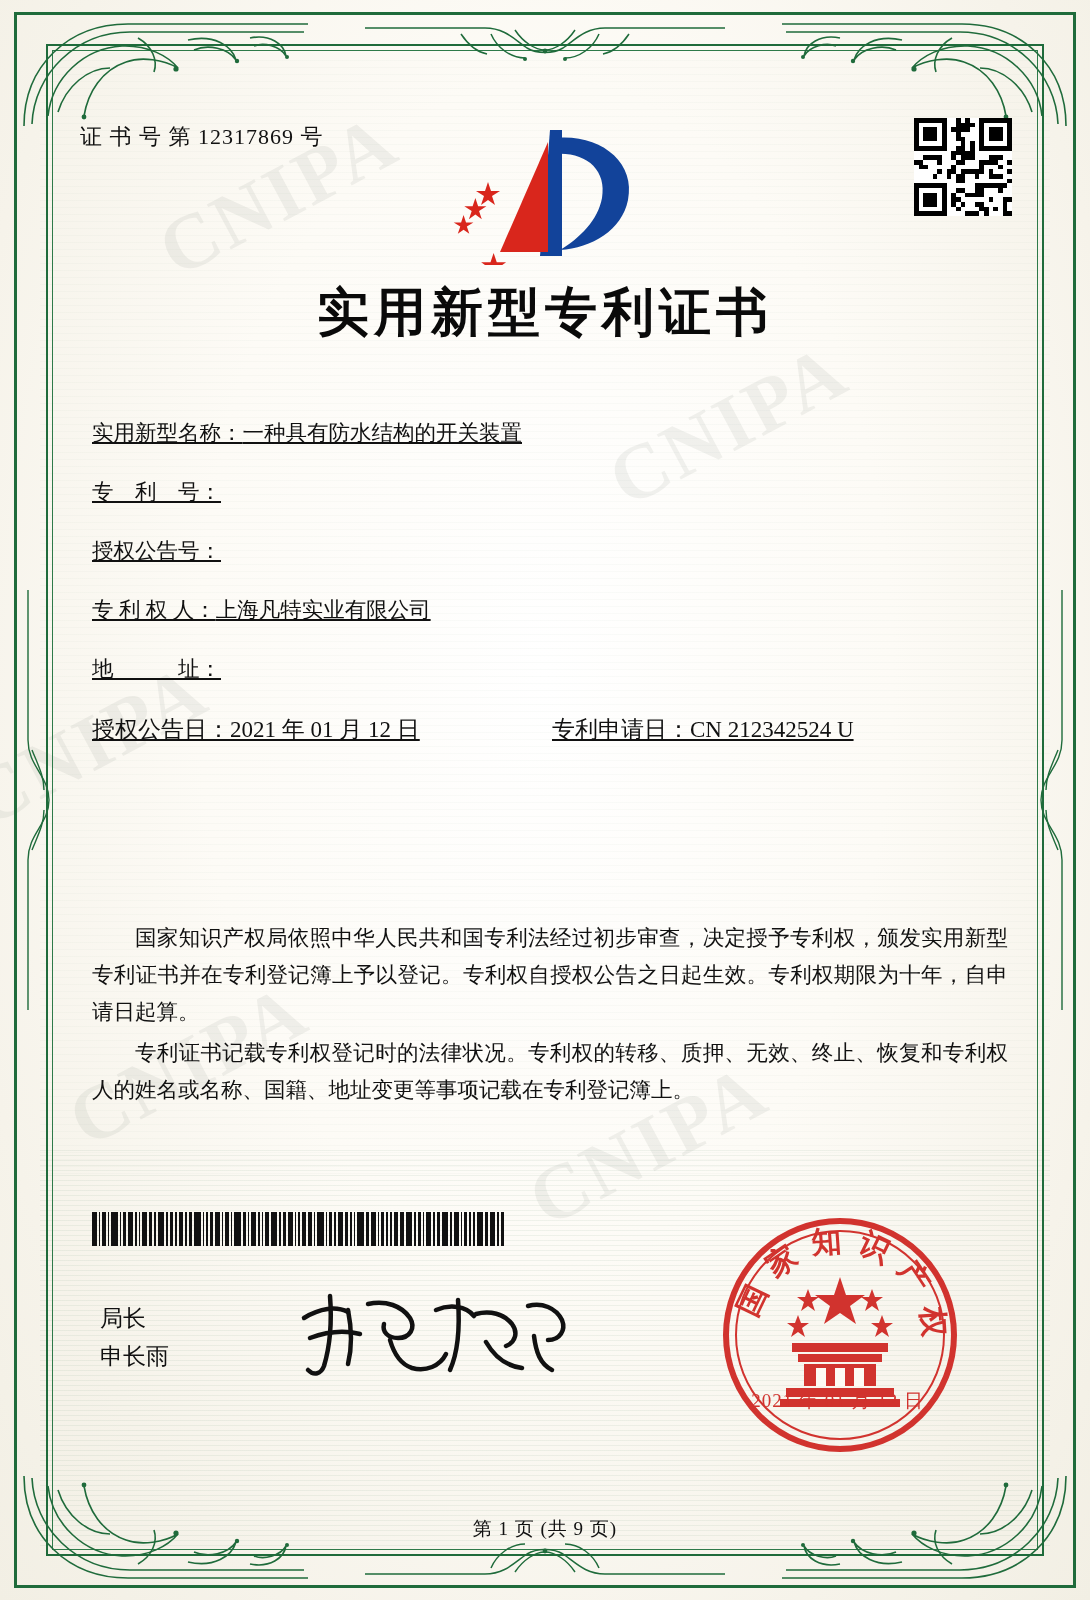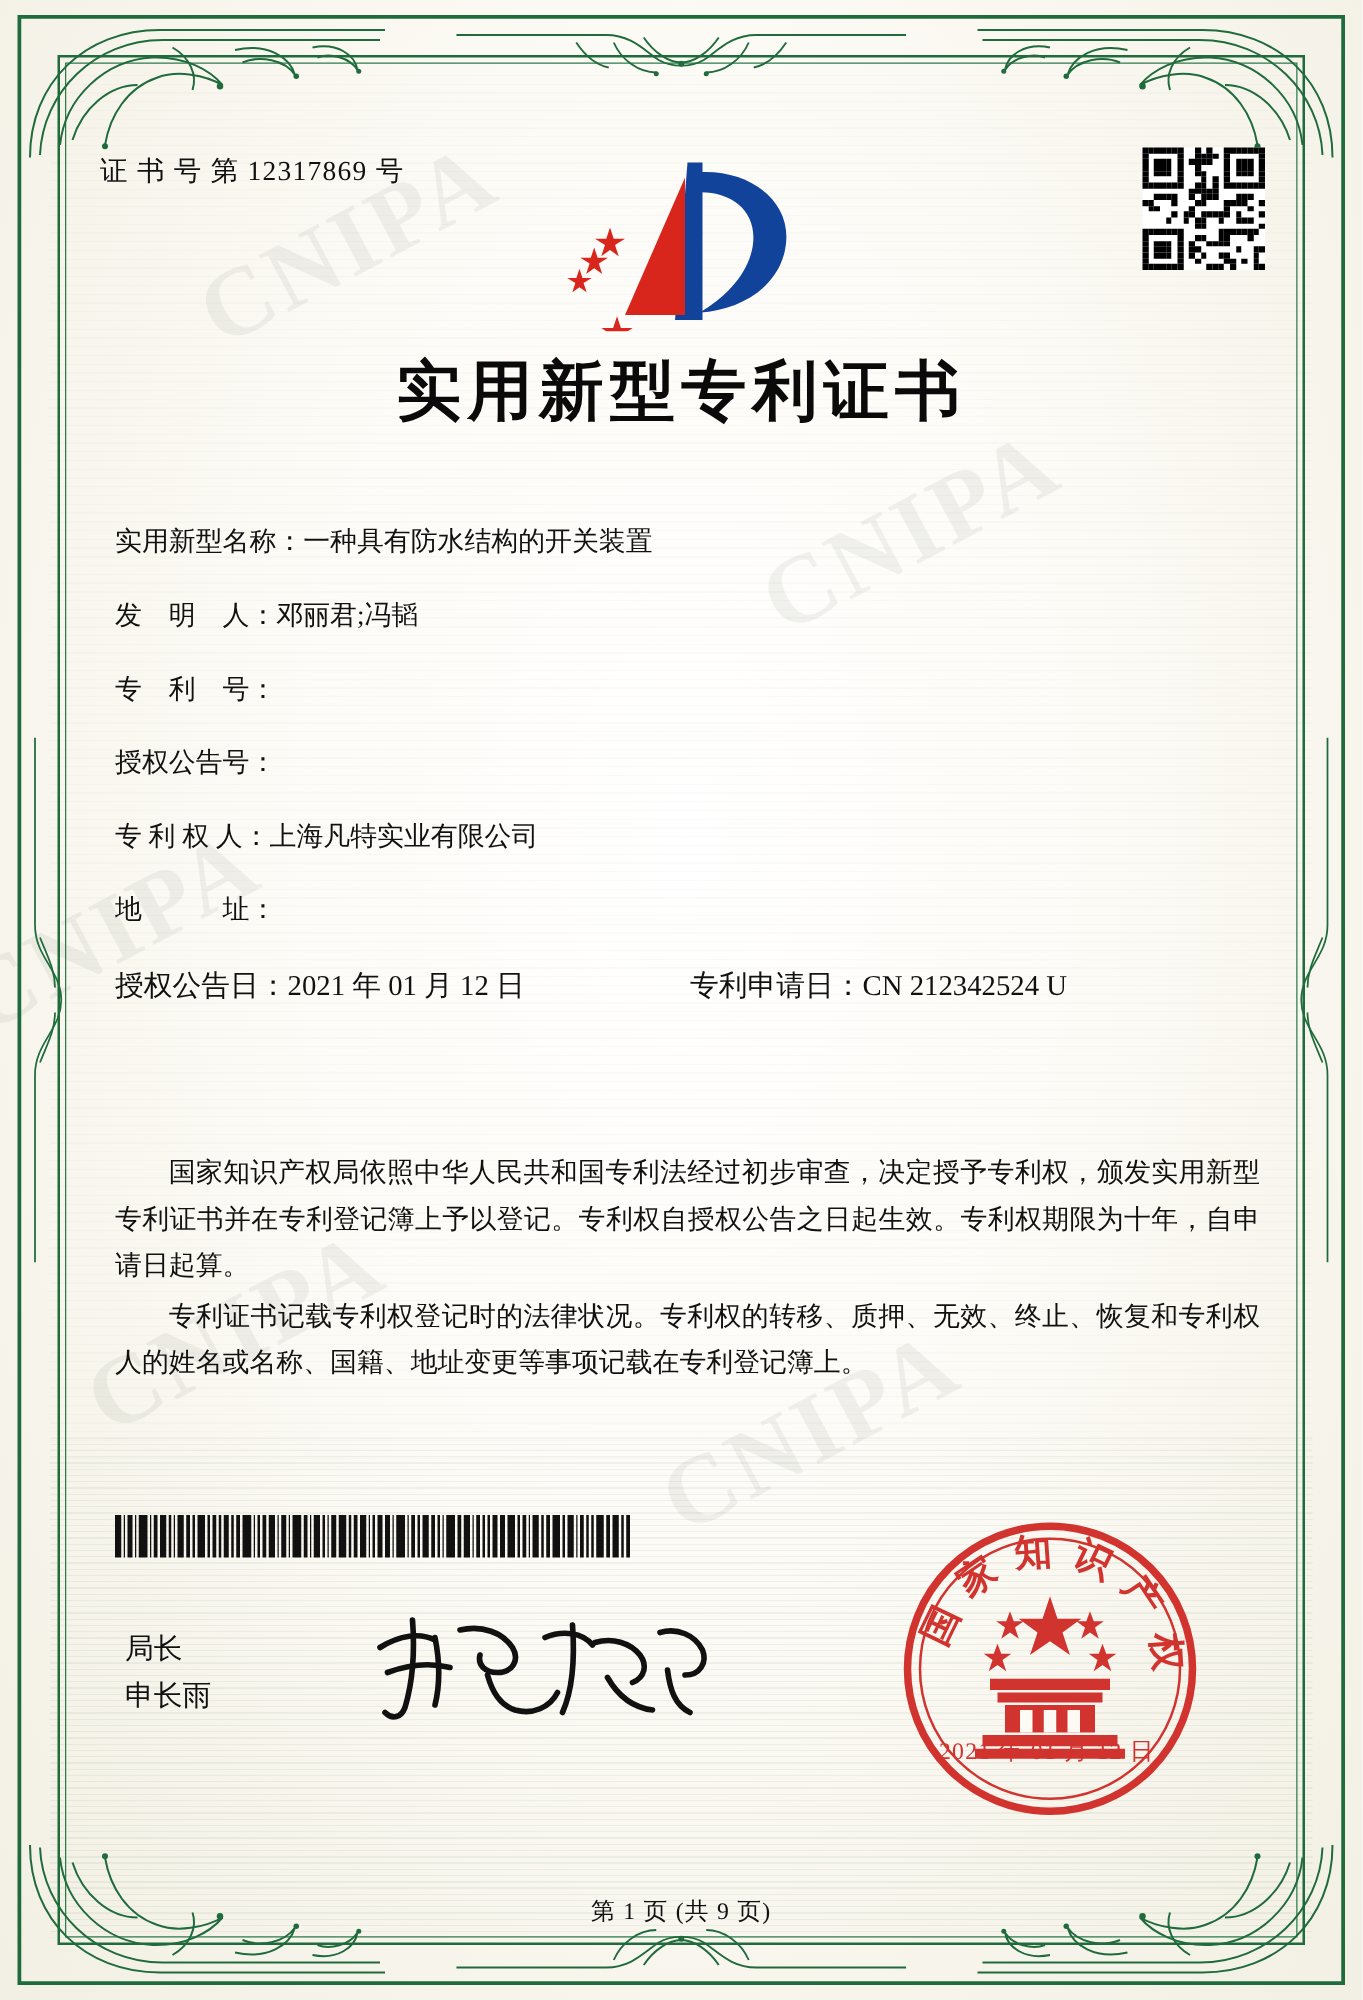--- a/index.html
+++ b/index.html
@@ -132,21 +132,21 @@
     font-size: 52px;
     font-weight: bold;
     letter-spacing: 5px;
     color: #0a0a0a;
     font-family: "Liberation Serif", "DejaVu Serif", serif;
   }
 
   
   .fields {
     position: absolute;
-    left: 92px; right: 80px; top: 420px;
+    left: 92px; right: 80px; top: 420px; text-decoration: underline;
   }
   .field {
     display: flex;
     align-items: baseline;
     font-size: 21.5px;
     line-height: 1.25;
     margin-bottom: 32px;
     color: #111;
   }
   .flabel {
@@ -846,24 +846,20 @@
       </g>
     </svg>
   </div>
 
   <div class="title">实用新型专利证书</div>
 
   <div class="fields">
     <div class="field">
       <span class="flabel">实用新型名称：</span>
       <span class="fvalue">一种具有防水结构的开关装置</span>
-    </div>
-    <div class="field">
-      <span class="flabel">发　明　人：</span>
-      <span class="fvalue">邓丽君;冯韬</span>
     </div>
     <div class="field">
       <span class="flabel">专　利　号：</span>
     </div>
     <div class="field">
       <span class="flabel">授权公告号：</span>
     </div>
     <div class="field">
       <span class="flabel">专 利 权 人：</span>
       <span class="fvalue">上海凡特实业有限公司</span>

